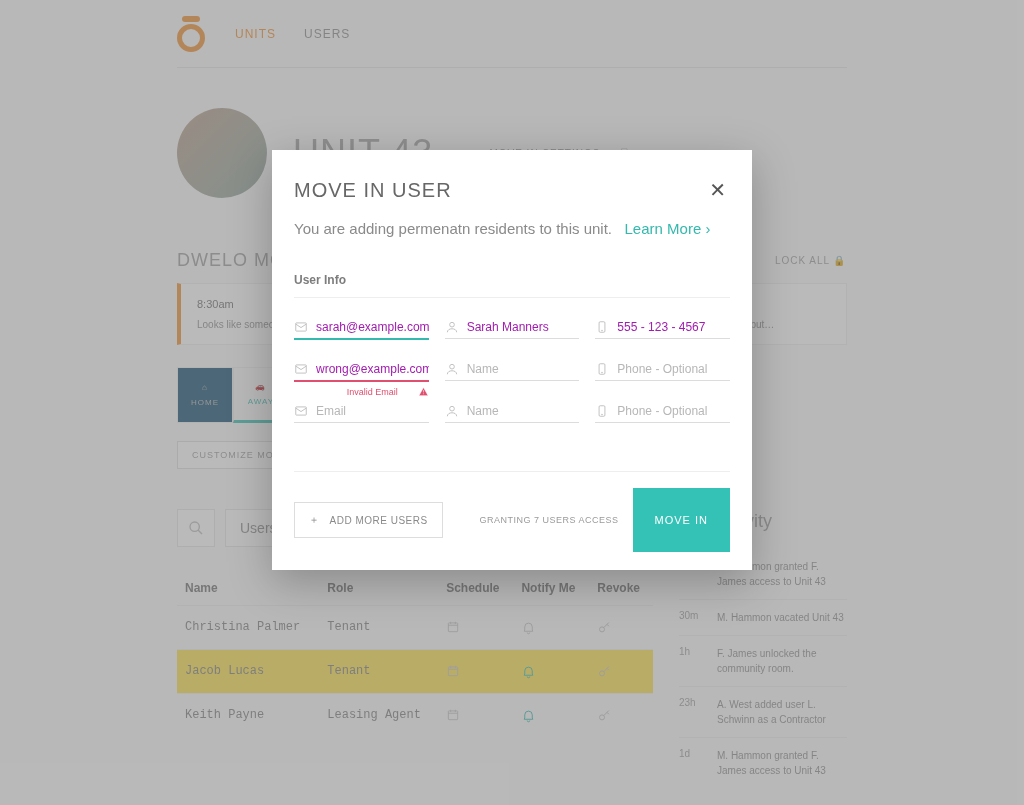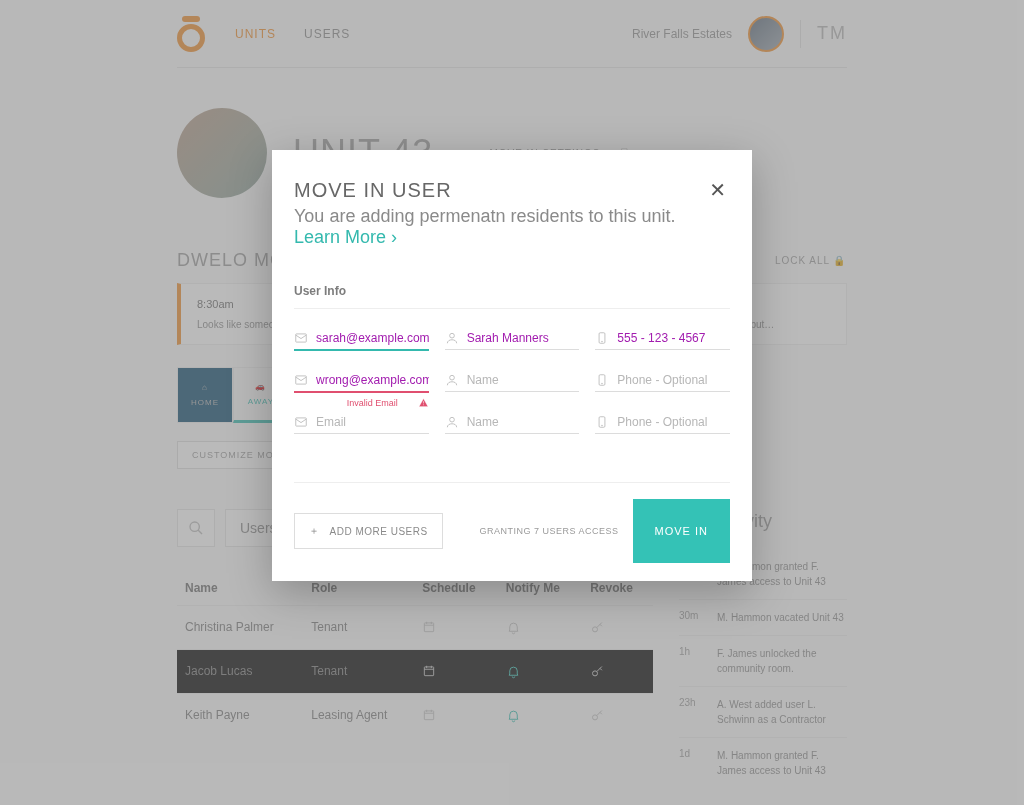--- a/index.html
+++ b/index.html
@@ -102,22 +102,22 @@
     padding:0 16px; font-size:11px; letter-spacing:1px; color:#8a8a8a;
     display:flex; align-items:center; gap:8px;
   }
   table.users {
     margin-top:24px; width:100%; border-collapse:collapse; font-size:12px;
   }
   table.users th {
     text-align:left; font-weight:600; color:#6a6a6a; padding:10px 8px;
     border-bottom:1px solid #eee;
   }
-  table.users td { padding:14px 8px; color:#7a7a7a; border-top:1px solid #f0f0f0;}
-  table.users tr.alt { background:#000000; }
+  table.users td { padding:14px 8px; color:#7a7a7a; border-top:1px solid #f0f0f0;font-family:Liberation Mono, monospace;}
+  table.users tr.alt { background:#fde047; }
   .cell-icon { color:#c1c1c1; }
   .cell-icon.on { color:#32bcb0; }
   .activity-panel { width:168px; }
   .activity-head {
     display:flex; align-items:center; gap:10px; color:#9a9a9a; font-size:18px;
     font-weight:300;
   }
   .act-icon {
     width:26px;height:26px;border:1.5px solid #c7c7c7;border-radius:50%;
     display:flex;align-items:center;justify-content:center;font-size:12px;color:#c7c7c7;
@@ -140,21 +140,21 @@
     box-shadow:0 12px 40px rgba(0,0,0,0.25);
     padding:24px 22px 18px;
   }
   .modal-head { display:flex; align-items:center; }
   .modal-title { font-size:20px; font-weight:300; color:#676767; letter-spacing:1px;}
   .modal-close {
     margin-left:auto; font-size:20px; color:#555; cursor:pointer;
     background:none; border:none; padding:4px;
   }
   .modal-sub {
-    font-size:18px; color:#8a8a8a;
+    margin-top:14px; font-size:15px; color:#8a8a8a;
   }
   .modal-sub a { color:#34b9ae; cursor:pointer; }
   .form-label {
     margin-top:36px; font-size:12px; font-weight:600; color:#7d7d7d;
     padding-bottom:10px; border-bottom:1px solid #eee;
   }
   .form-row {
     display:flex; gap:16px; margin-top:22px; align-items:flex-start;
   }
   .field {
@@ -197,26 +197,20 @@
 <body>
 
 <div class="nav">
   <div class="logo">
     <div class="logo-cap"></div>
       <div class="logo-circle"></div>
   </div>
   <div class="nav-links">
     <a class="active">UNITS</a>
     <a>USERS</a>
-  </div>
-  <div class="nav-right">
-    <span>River Falls Estates</span>
-    <div class="avatar-sm"></div>
-    <div class="nav-divider"></div>
-    <span class="tm">TM</span>
   </div>
 </div>
 
 <div class="page">
   <div class="unit-header">
     <div class="unit-photo"></div>
     <div class="unit-title">UNIT 43</div>
     <div class="movein-link">
       <span>MOVE IN SETTINGS</span>
       <span>→ ⎘</span>

